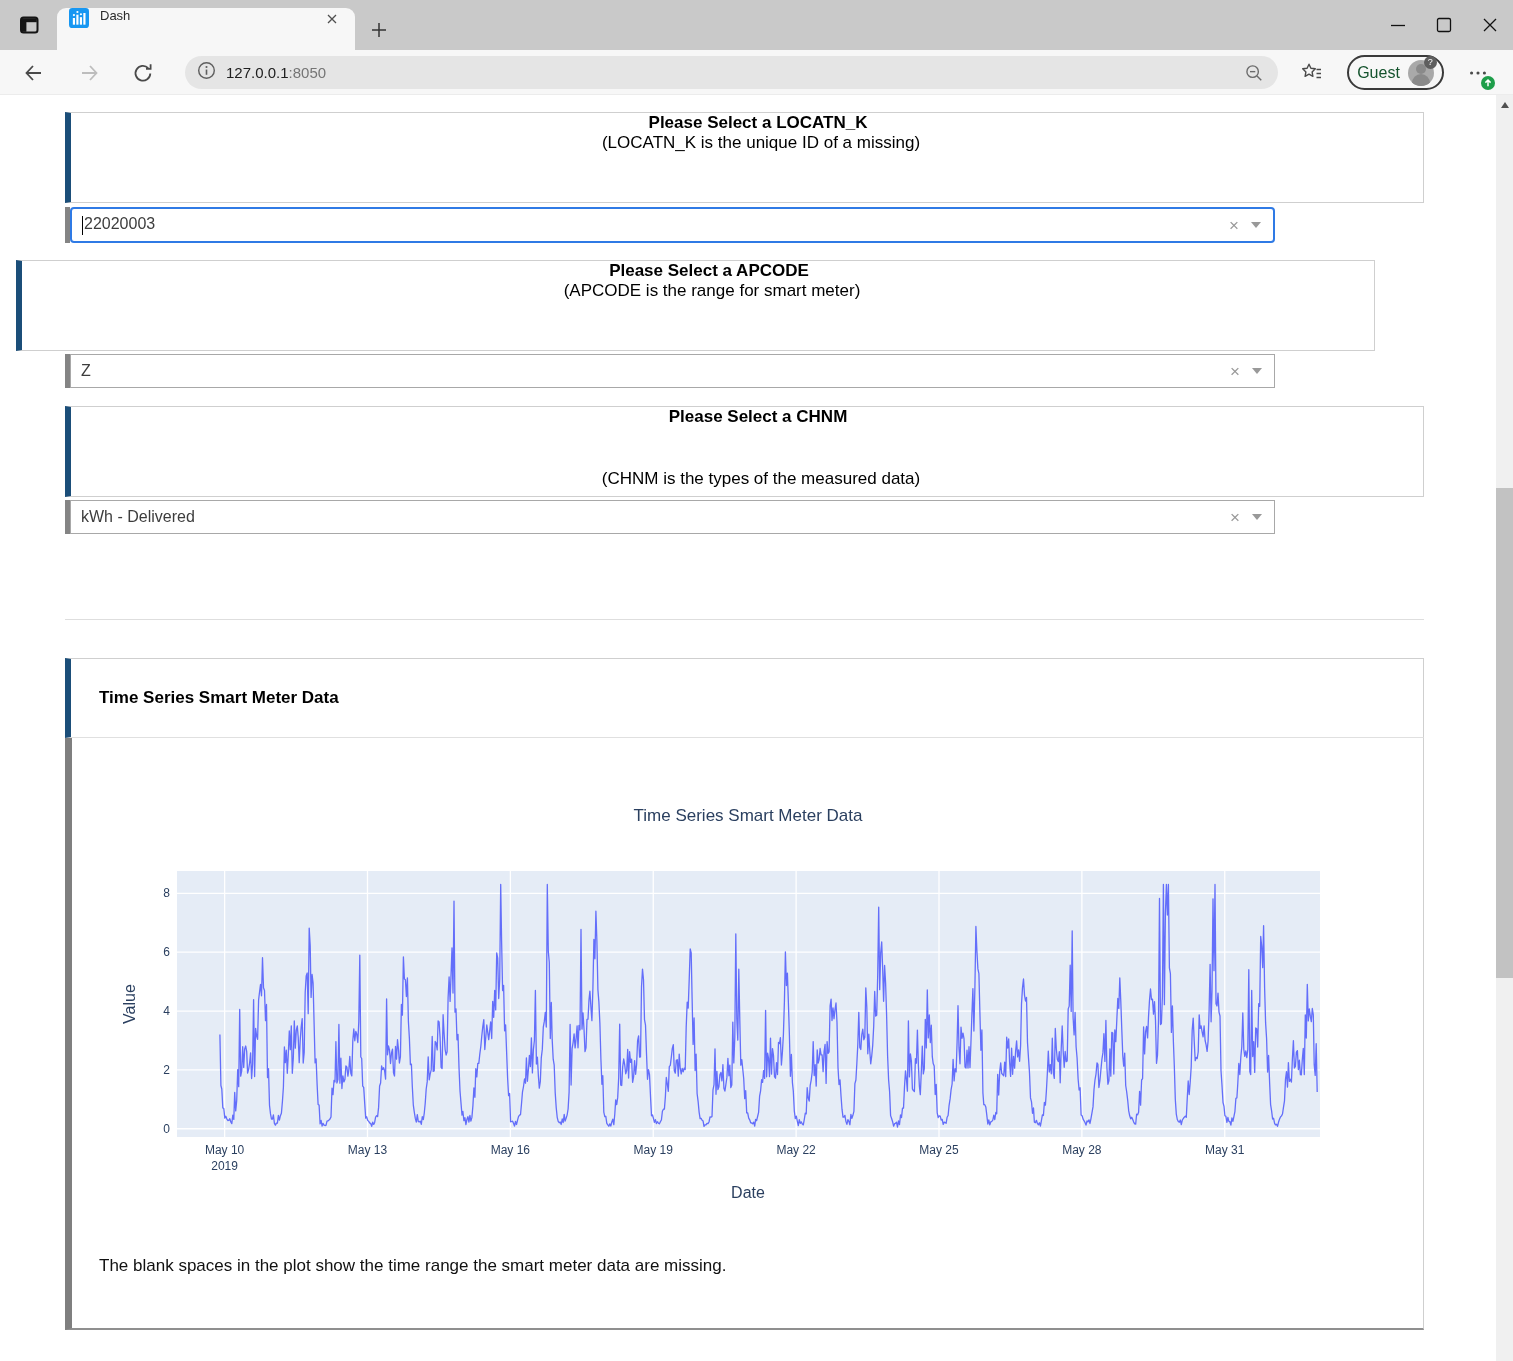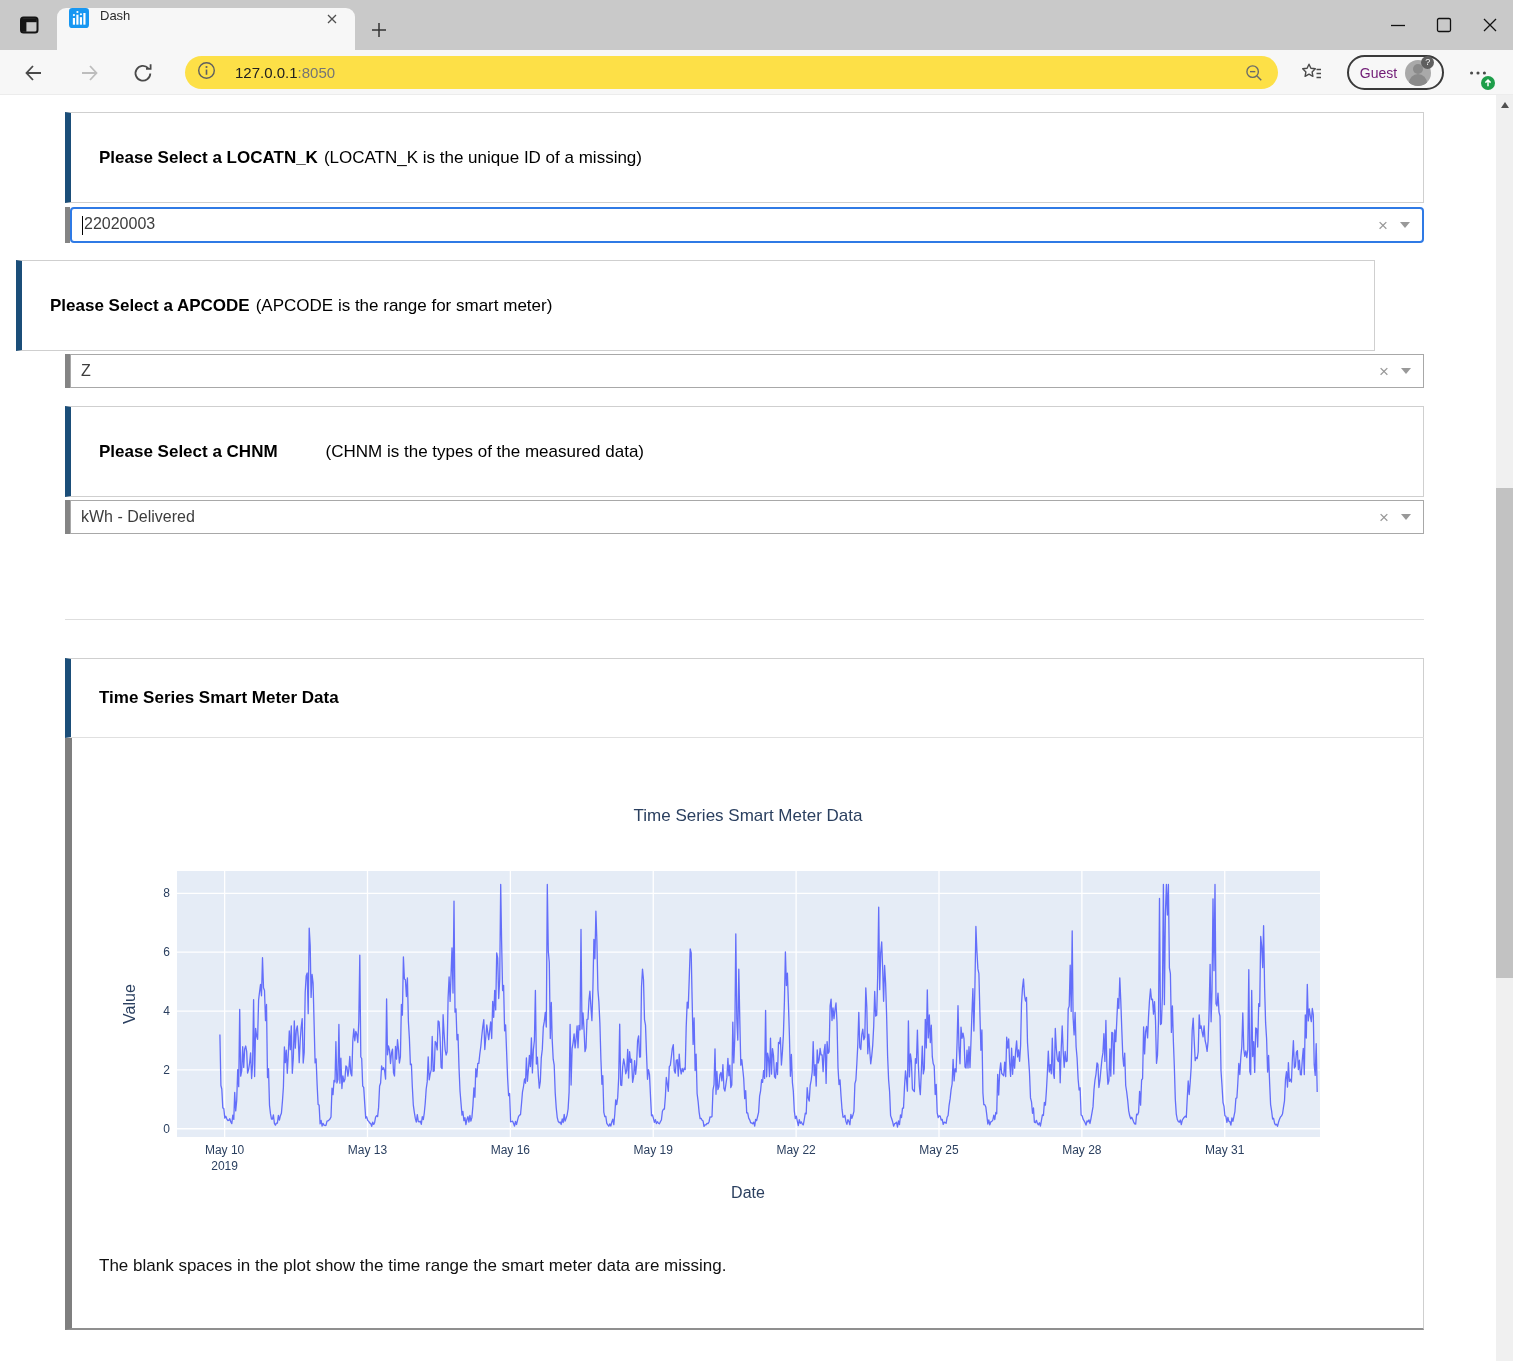--- a/index.html
+++ b/index.html
@@ -17,55 +17,55 @@
                justify-content:center; border-radius:4px; }
   .newtab { position:absolute; left:366px; top:17px; width:26px; height:26px; display:flex;
             align-items:center; justify-content:center; }
   .win-controls { position:absolute; right:0; top:0; height:50px; display:flex; }
   .win-btn { width:46px; height:50px; display:flex; align-items:center; justify-content:center; }
 
   .toolbar { position:relative; width:100%; height:45px; background:#f7f7f7;
              border-bottom:1px solid #ececec; }
   .nav-btn { position:absolute; top:8px; width:30px; height:30px; display:flex; align-items:center;
              justify-content:center; border-radius:4px; }
-  .addressbar { position:absolute; left:185px; top:6px; width:1093px; height:33px; background:#fde047;
-                border-radius:17px; display:flex; align-items:center; padding:0 12px;gap:9px; }
+  .addressbar { position:absolute; left:185px; top:6px; width:1093px; height:33px; background:#e5e5e5;
+                border-radius:17px; display:flex; align-items:center; padding:0 12px; }
   .url { font-size:15px; color:#202020; margin-left:10px; }
   .url .port { color:#757575; }
   .zoom-ind { margin-left:auto; width:24px; height:24px; display:flex; align-items:center;
               justify-content:center; }
   .fav-btn { position:absolute; left:1297px; top:8px; width:30px; height:30px; display:flex;
              align-items:center; justify-content:center; }
   .guest-btn { position:absolute; left:1347px; top:5px; width:97px; height:35px; border-radius:18px;
                border:2px solid #3a3a3a; display:flex; align-items:center; justify-content:center;
                gap:8px; }
-  .guest-label { font-size:14px; color:#701a75; }
+  .guest-label { font-size:16px; color:#14532d; }
   .avatar { position:relative; width:26px; height:26px; border-radius:50%; background:#a9a9a9;
             overflow:visible; }
   .avatar .head { position:absolute; left:8px; top:4px; width:10px; height:10px; border-radius:50%;
                   background:#8a8a8a; }
   .avatar .bodyshape { position:absolute; left:4px; top:14px; width:18px; height:14px;
                   border-radius:9px 9px 0 0; background:#8a8a8a; }
   .avatar .clip { position:absolute; inset:0; border-radius:50%; overflow:hidden; }
   .qbadge { position:absolute; right:-3px; top:-4px; width:13px; height:13px; border-radius:50%;
             background:#5f5f5f; color:#fff; font-size:9px; line-height:13px; text-align:center; }
   .more-btn { position:absolute; left:1462px; top:8px; width:32px; height:30px; display:flex;
               align-items:center; justify-content:center; }
   .update-badge { position:absolute; left:1481px; top:26px; width:14px; height:14px; border-radius:50%;
                   display:flex; align-items:center; justify-content:center; }
 
   
   .page { position:relative; width:100%; height:1266px; background:#fff; padding-top:17px; }
 
   .hdr-card { margin-left:65px; width:1359px; height:91px; border:1px solid #cfcfcf;
               border-left:6px solid #1b4e79; background:#fff; display:flex; align-items:center;
-              padding-left:28px; font-size:17px; color:#000; }
+              padding-left:28px; font-size:17px; color:#000;flex-direction:column; }
   .hdr-card b { margin-right:6px; }
 
-  .dd-wrap { margin-left:65px; width:1359px; border-left:5px solid #848484; }
+  .dd-wrap { margin-left:65px; width:1210px; border-left:5px solid #848484; }
   .dd-control { height:34px; background:#fff; border:1px solid #a8a8a8; display:flex;
                 align-items:center; padding:0 12px 0 10px; }
   .dd-control.focused { height:36px; border:2px solid #2f7ae5; border-radius:4px; }
   .dd-value { font-size:16px; color:#3d3d3d; }
   .caret { display:inline-block; width:1px; height:19px; background:#000; vertical-align:middle;
            margin-right:1px; }
   .dd-clear { margin-left:auto; color:#999; font-size:17px; line-height:17px; padding:0 8px; }
   .dd-arrow { width:0; height:0; border-left:5px solid transparent; border-right:5px solid transparent;
               border-top:6px solid #999; margin-left:4px; }
 

